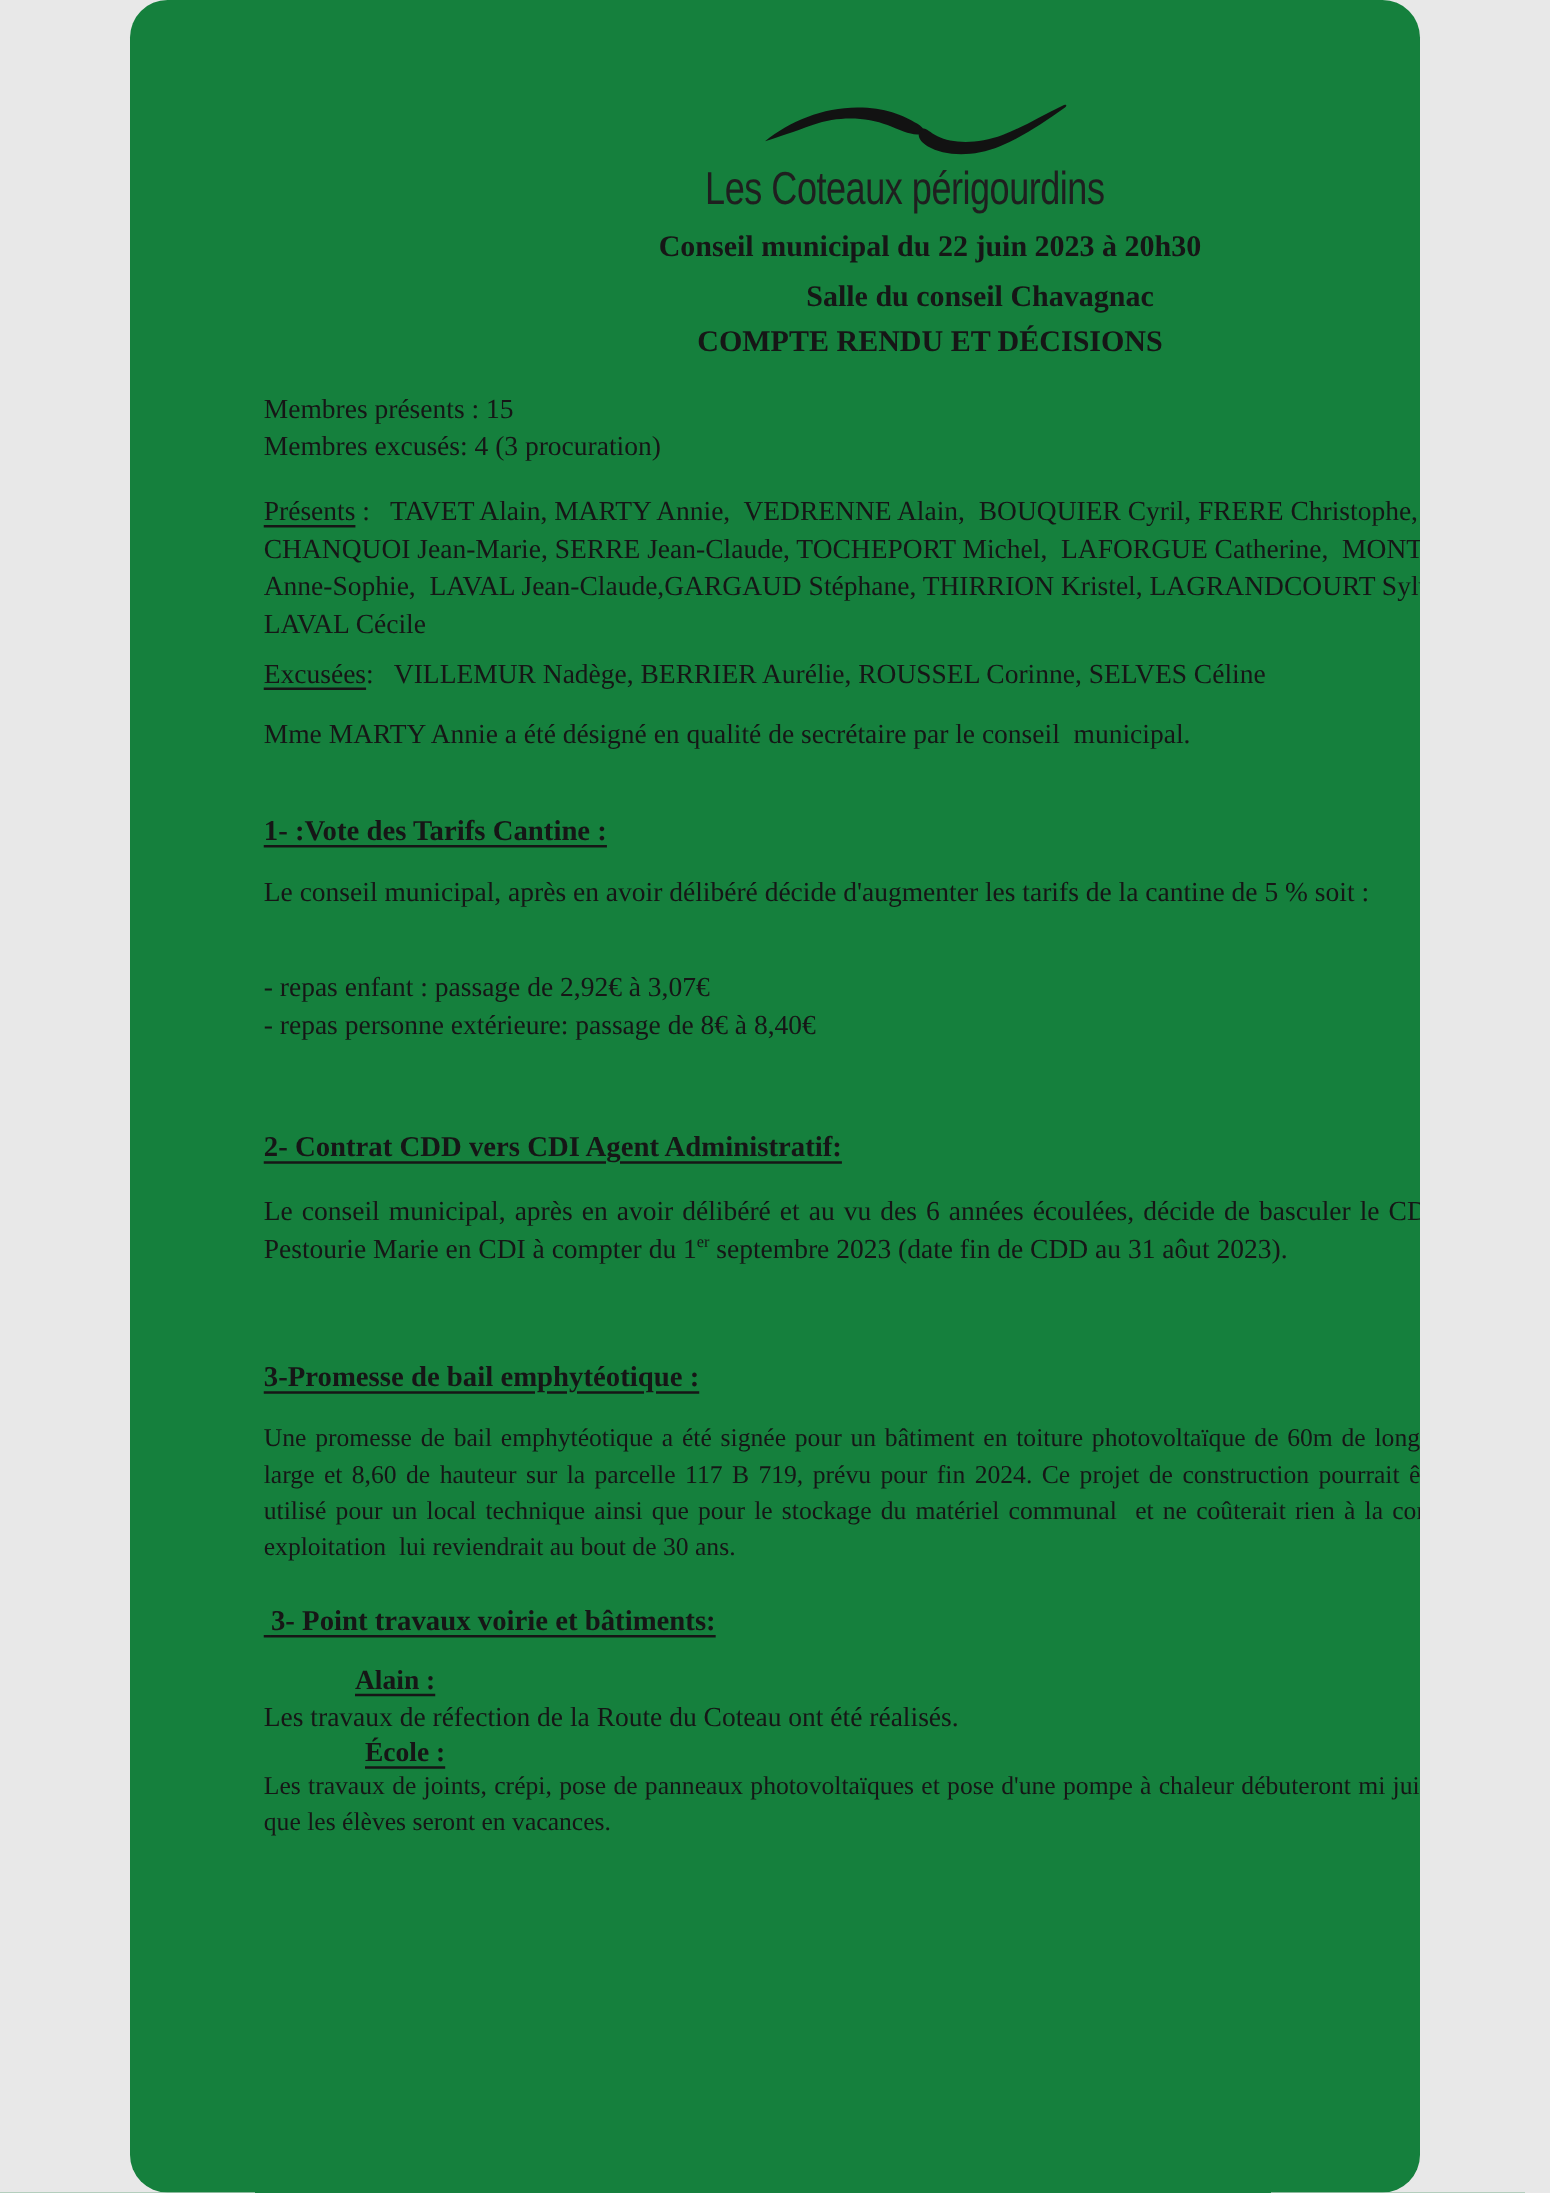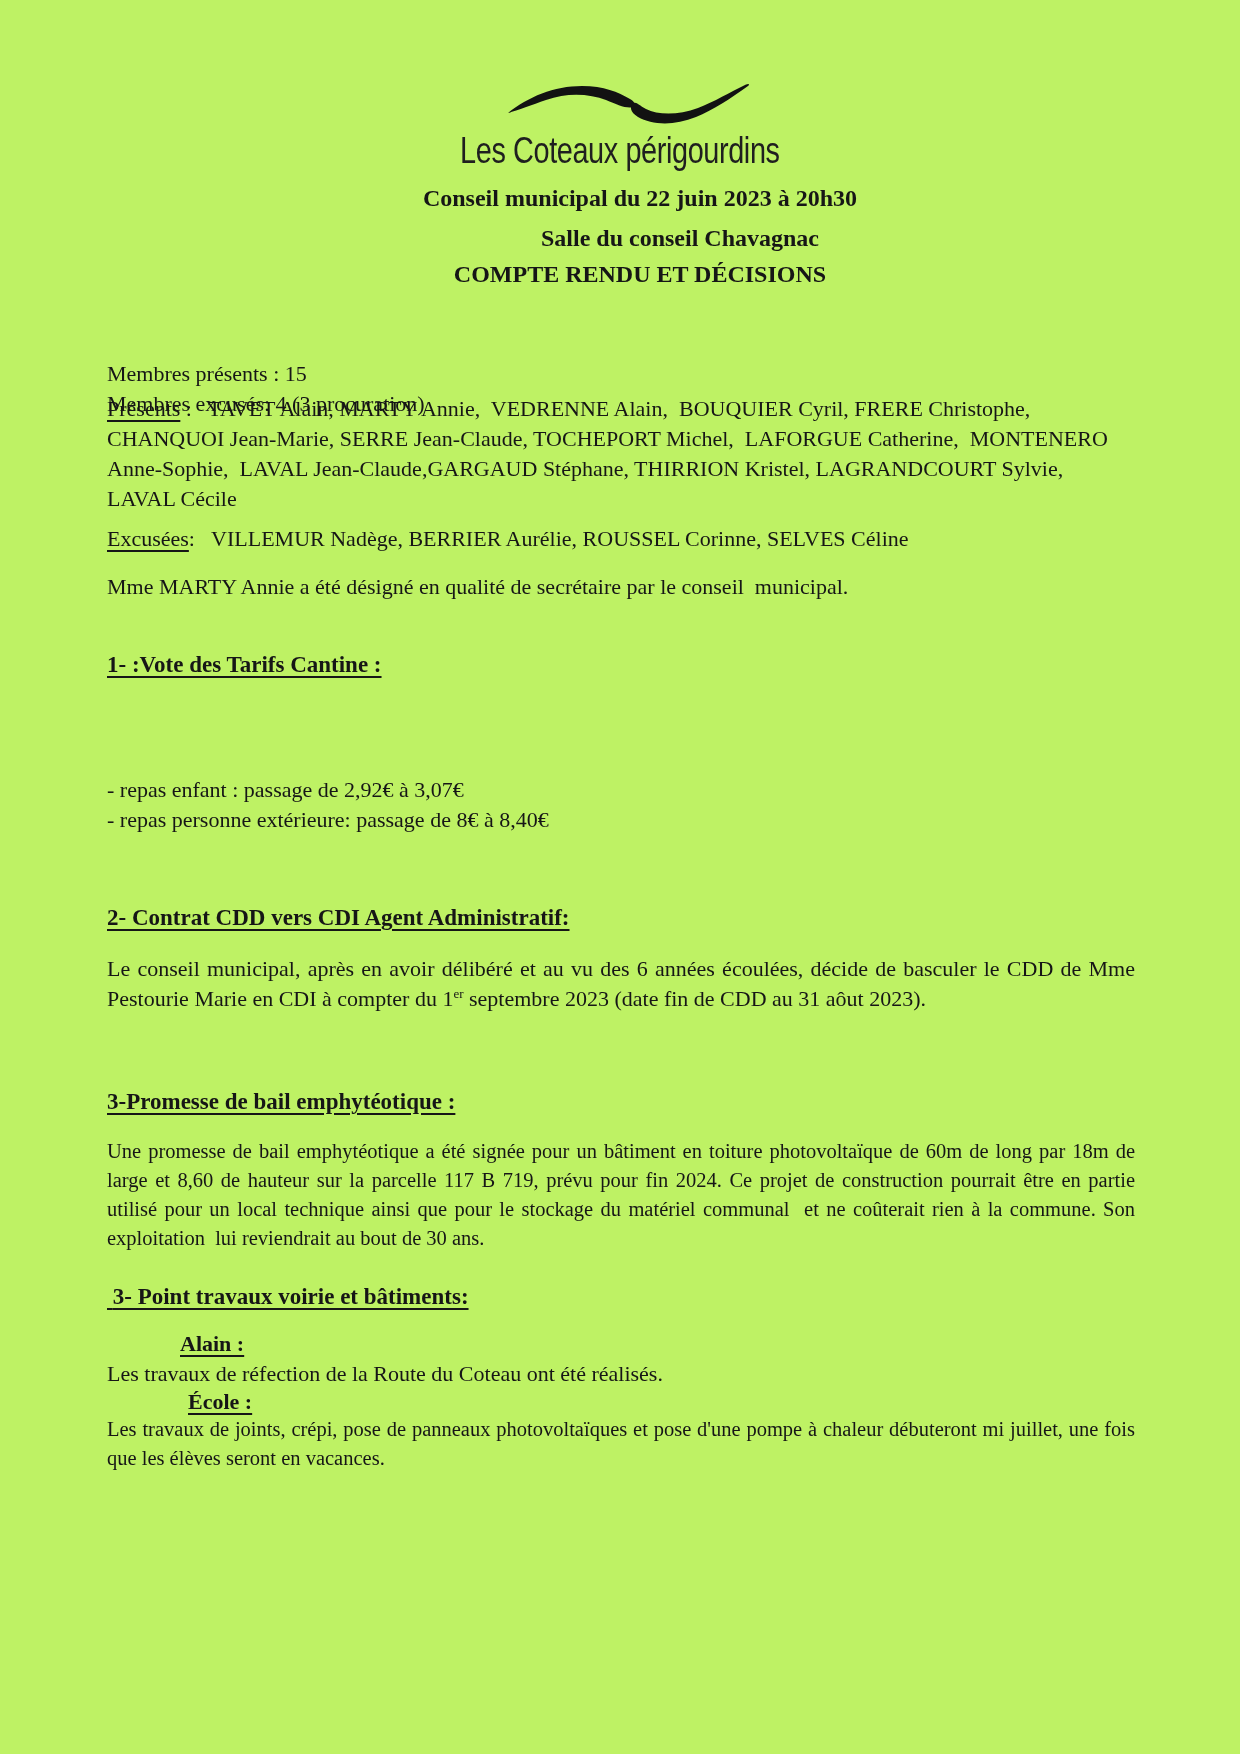--- a/index.html
+++ b/index.html
@@ -2,27 +2,28 @@
 <html lang="fr"><head>
 <meta charset="utf-8">
 <style>
   html, body {
     margin: 0;
     padding: 0;
     background: #e8e8e8;
   }
   .page {
     position: relative;
-    width: 1240px;
+    width: 1032px;
     height: 1754px;
     margin: 0 auto;
-    background: #bef264;
+    background: #15803d;
     font-family: "Liberation Serif", serif;
     color: #161616;
     overflow: hidden;
+    border-radius: 30px;
   }
   .abs { position: absolute; }
   .full {
     left: 107px;
     width: 1028px;
   }
   .centered {
     left: 0;
     width: 1240px;
     text-align: center;
@@ -108,32 +109,33 @@
   </svg>
 
   <div class="abs centered brand-text" style="top:131px;">
     <span class="squeeze">Les Coteaux périgourdins</span>
   </div>
 
   <p class="abs centered title-line" style="top:183px;">Conseil municipal du 22 juin 2023 à 20h30</p>
   <p class="abs centered title-line" style="top:223px;padding-left:40px;">Salle du conseil Chavagnac</p>
   <p class="abs centered title-line" style="top:259px;">COMPTE RENDU ET DÉCISIONS</p>
 
-  <div class="abs full body-text" style="top:312px;margin-top:47px;">
+  <div class="abs full body-text" style="top:312px;">
     <p>Membres présents : 15</p>
     <p>Membres excusés: 4 (3 procuration)</p>
   </div>
 
   <p class="abs full body-text prewrap" style="top:394px;"><span class="ul-label">Présents</span><span> :   </span><span>TAVET Alain, MARTY Annie,  VEDRENNE Alain,  BOUQUIER Cyril, FRERE Christophe, CHANQUOI Jean-Marie, SERRE Jean-Claude, TOCHEPORT Michel,  LAFORGUE Catherine,  MONTENERO Anne-Sophie,  LAVAL Jean-Claude,GARGAUD Stéphane, THIRRION Kristel, LAGRANDCOURT Sylvie, LAVAL Cécile</span></p>
 
   <p class="abs full body-text prewrap" style="top:524px;"><span class="ul-label">Excusées</span><span>:   </span><span>VILLEMUR Nadège, BERRIER Aurélie, ROUSSEL Corinne, SELVES Céline</span></p>
 
   <p class="abs full body-text prewrap" style="top:572px;">Mme MARTY Annie a été désigné en qualité de secrétaire par le conseil  municipal.</p>
 
   <p class="abs full section-heading" style="top:650px;">1- :Vote des Tarifs Cantine :</p>
+  <p class="abs full body-text justified" style="top:699px;">Le conseil municipal, après en avoir délibéré décide d'augmenter les tarifs de la cantine de 5 % soit :</p>
   <div class="abs full body-text" style="top:775px;">
     <p>- repas enfant : passage de 2,92€ à 3,07€</p>
     <p>- repas personne extérieure: passage de 8€ à 8,40€</p>
   </div>
 
   <p class="abs full section-heading" style="top:903px;">2- Contrat CDD vers CDI Agent Administratif:</p>
   <p class="abs full body-text justified" style="top:954px;"><span>Le conseil municipal, après en avoir délibéré et au vu des 6 années écoulées, décide de basculer le CDD de Mme Pestourie Marie en CDI à compter du 1</span><sup class="sup">er</sup><span> septembre 2023 (date fin de CDD au 31 aôut 2023).</span></p>
 
   <p class="abs full section-heading" style="top:1087px;">3-Promesse de bail emphytéotique :</p>
   <p class="abs full small-text justified prewrap" style="top:1137px;">Une promesse de bail emphytéotique a été signée pour un bâtiment en toiture photovoltaïque de 60m de long par 18m de large et 8,60 de hauteur sur la parcelle 117 B 719, prévu pour fin 2024. Ce projet de construction pourrait être en partie utilisé pour un local technique ainsi que pour le stockage du matériel communal  et ne coûterait rien à la commune. Son exploitation  lui reviendrait au bout de 30 ans.</p>

